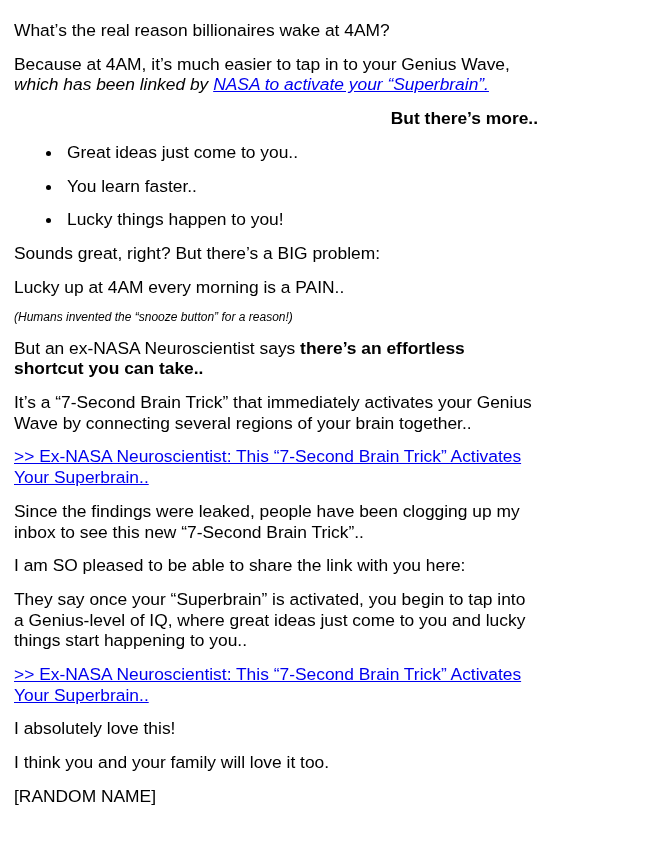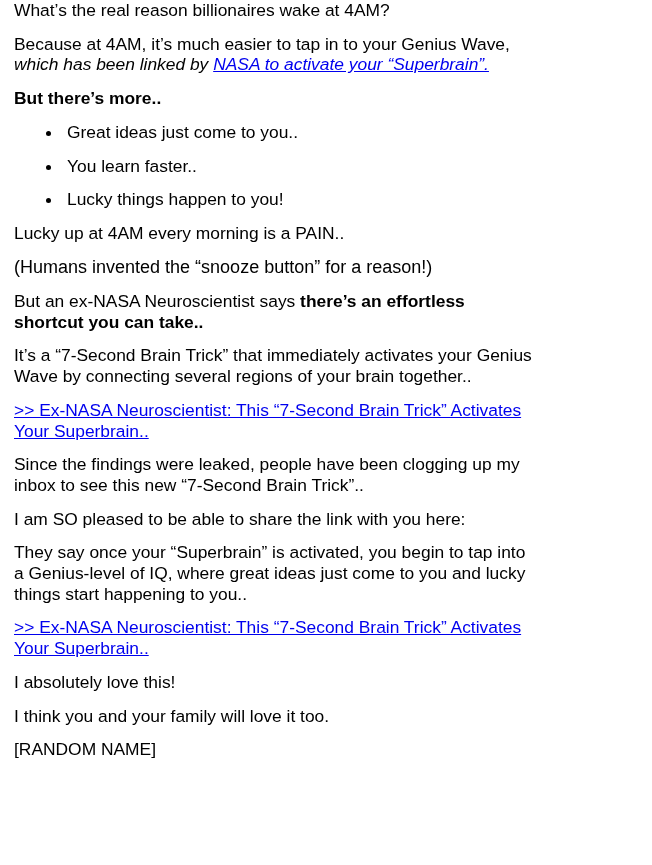--- a/index.html
+++ b/index.html
@@ -10,31 +10,33 @@
   body {
     width: 652px;
     height: 865px;
     overflow: hidden;
     font-family: "Liberation Sans", sans-serif;
     color: #000000;
   }
   main {
     box-sizing: border-box;
     width: 552px;
-    padding: 0 14px 0 14px;
+    padding: 12px 14px 0 14px;
     font-size: 17.4px;
     line-height: 1.19;
+    margin-top: 8px;
   }
   p {
     margin: 0 0 13px 0;
   }
-  .bold { font-weight: bold; }
+  .bold { font-weight: bold; text-align: right; }
   .italic { font-style: italic; }
   .small-italic {
-    font-size: 18px;
+    font-style: italic;
+    font-size: 12px;
   }
   ul.benefits {
     margin: 0;
     padding: 0 0 0 49px;
     list-style: disc outside;
   }
   ul.benefits li {
     margin: 0 0 13px 0;
     padding-left: 4px;
   }
@@ -57,20 +59,21 @@
 
   <p class="bold">But there’s more..</p>
 
 
   <ul class="benefits">
     <li>Great ideas just come to you..</li>
     <li>You learn faster..</li>
     <li>Lucky things happen to you!</li>
   </ul>
 
+  <p>Sounds great, right? But there’s a BIG problem:</p>
 
   <p>Lucky up at 4AM every morning is a PAIN..</p>
 
   <p class="small-italic">(Humans invented the “snooze button” for a reason!)</p>
 
   <p>
     <span>But an ex-NASA Neuroscientist says </span><span class="bold">there’s an effortless shortcut you can take..</span>
   </p>
 
   <p>It’s a “7-Second Brain Trick” that immediately activates your Genius Wave by connecting several regions of your brain together..</p>

